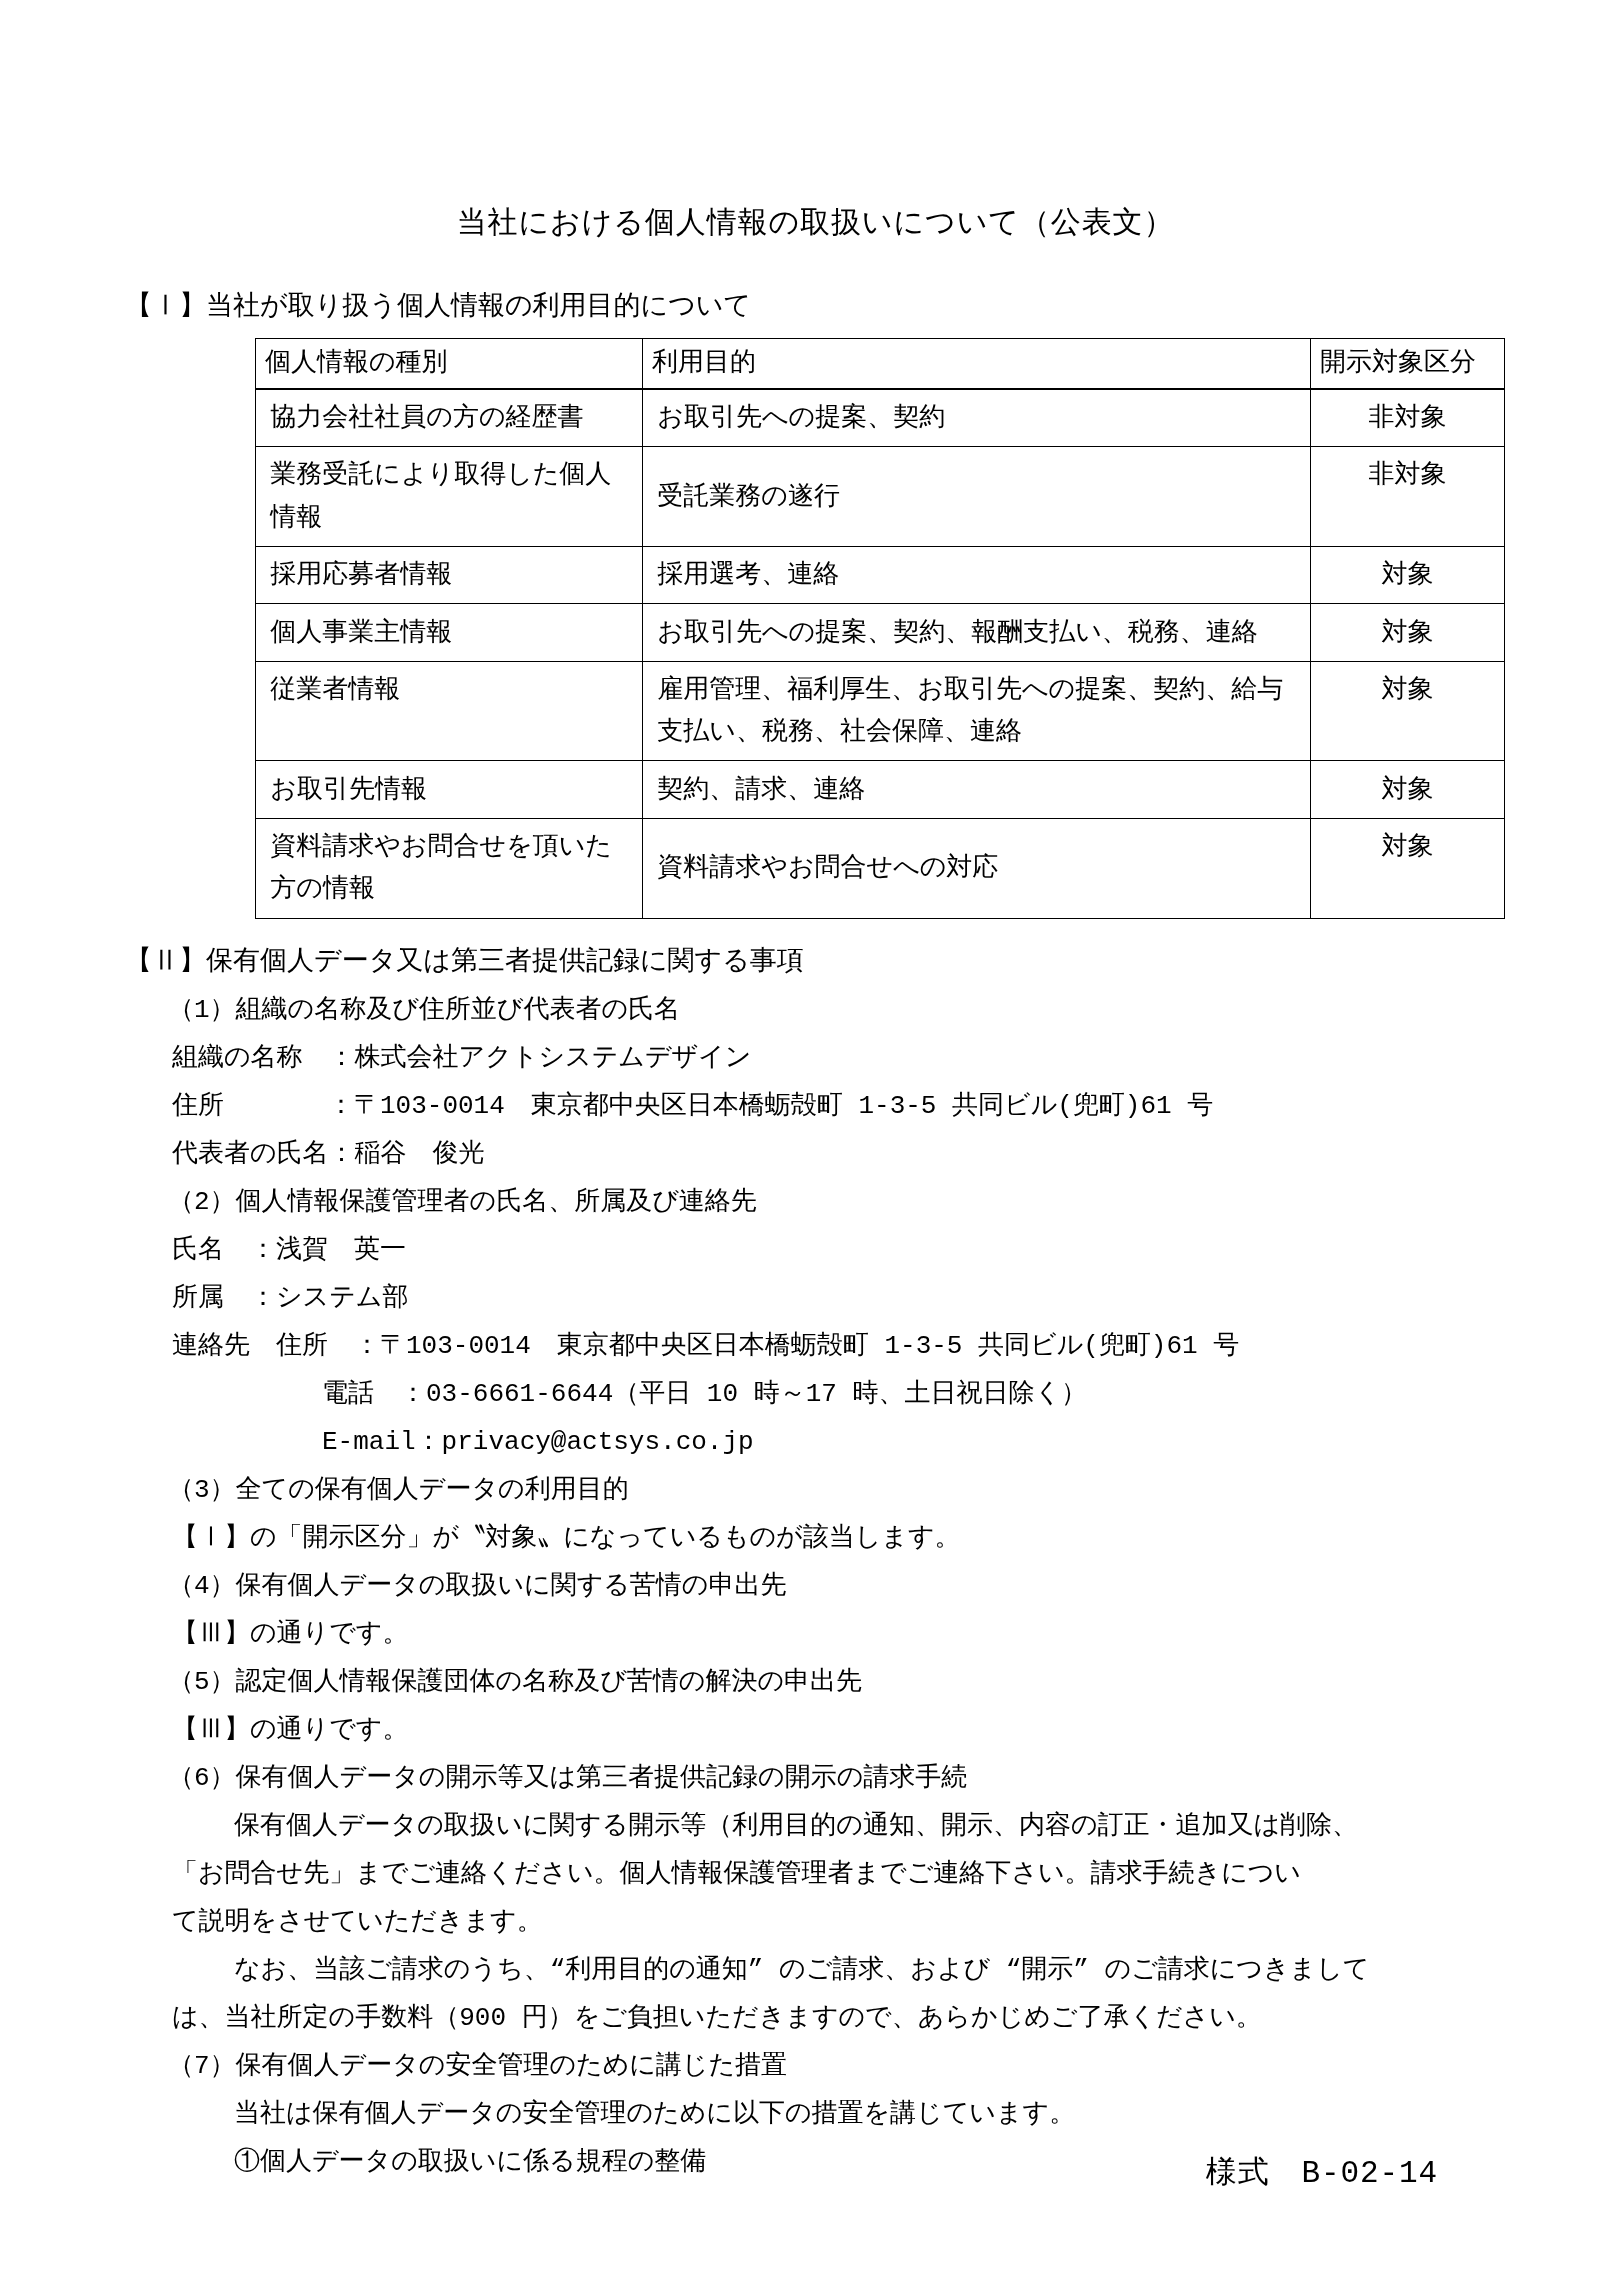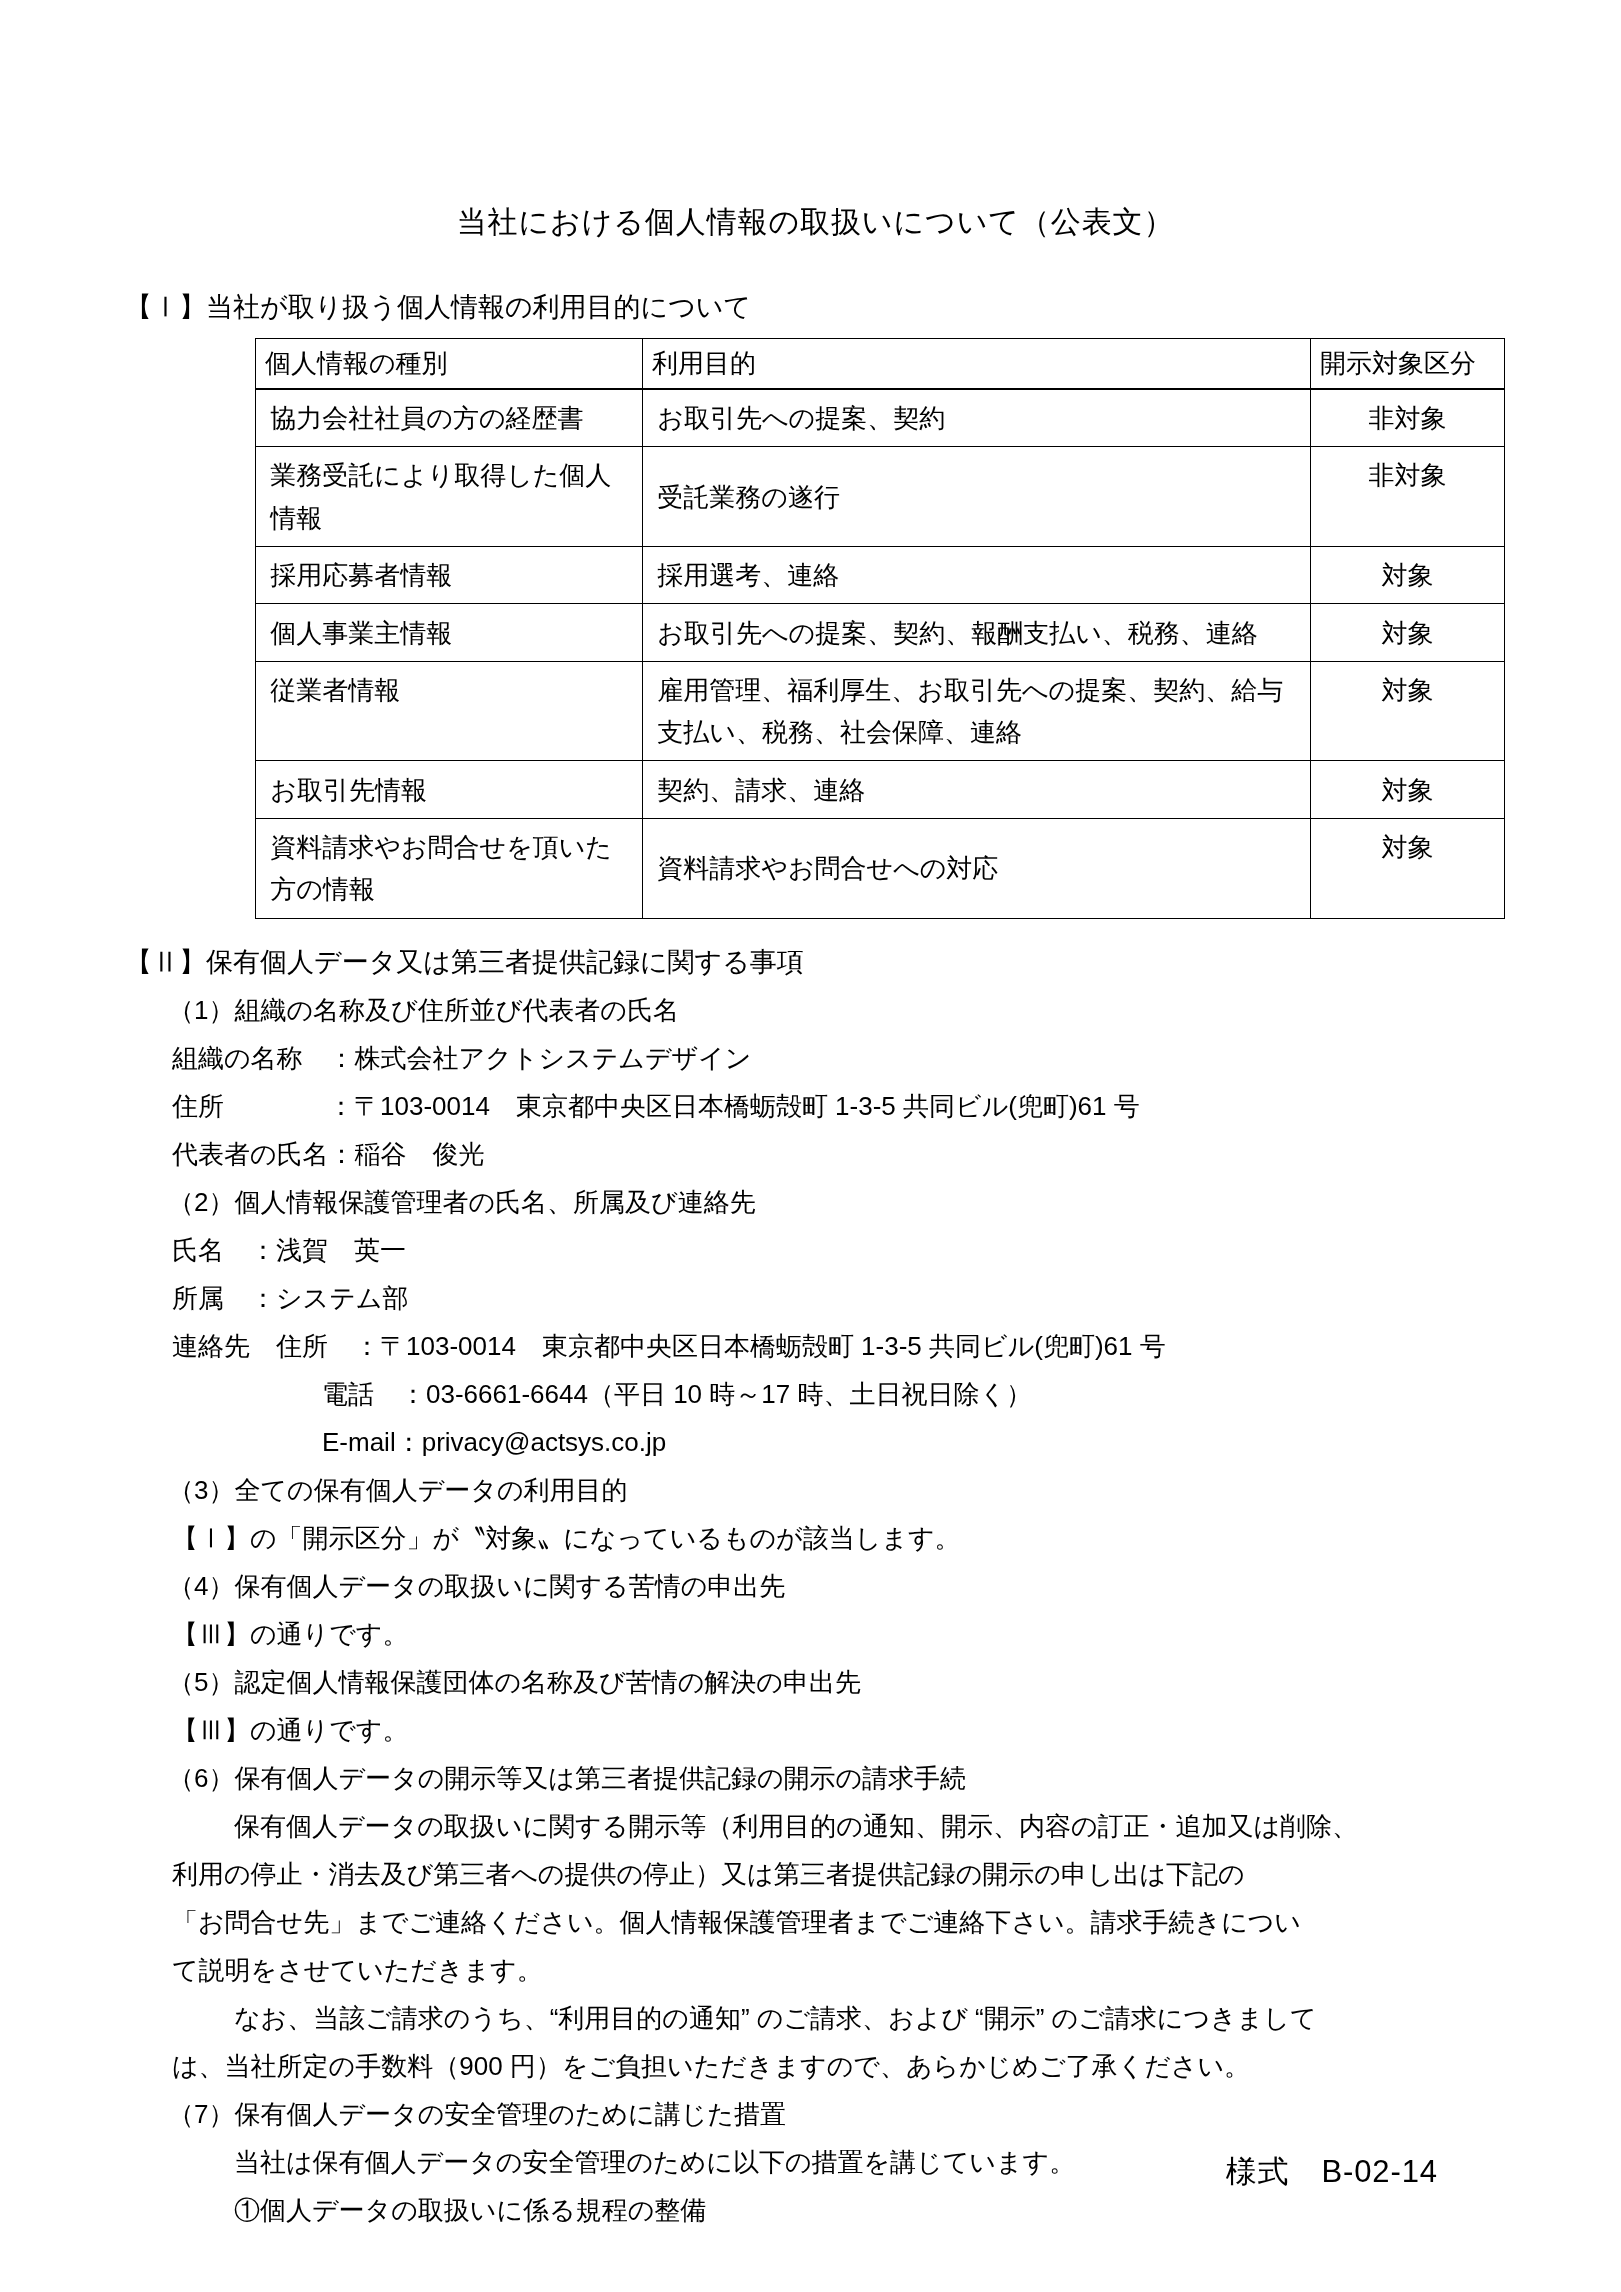--- a/index.html
+++ b/index.html
@@ -2,21 +2,21 @@
 <html lang="ja" style="font-size:14.3px"><head>
 <meta charset="utf-8">
 <style>
   html,body { margin:0; padding:0; background:#ffffff; }
   .page {
     position:relative;
     width:1622px; height:2293px;
     box-sizing:border-box;
     background:#ffffff;
     color:#000000;
-    font-family:Liberation Sans, sans-serif;
+    font-family:Liberation Mono, monospace;
     font-size:26px;
     padding:202px 116px 0 125px;
     overflow:hidden;
   }
   .title {
     font-size:30px;
     font-weight:normal;
     text-align:center;
     margin:0 0 41px 0;
     letter-spacing:0.9px;
@@ -148,21 +148,20 @@
   <div class="ln i4">電話　：03-6661-6644（平日 10 時～17 時、土日祝日除く）</div>
   <div class="ln i4">E-mail：privacy@actsys.co.jp</div>
   <div class="ln i1">（3）全ての保有個人データの利用目的</div>
   <div class="ln i2">【Ⅰ】の「開示区分」が〝対象〟になっているものが該当します。</div>
   <div class="ln i1">（4）保有個人データの取扱いに関する苦情の申出先</div>
   <div class="ln i2">【Ⅲ】の通りです。</div>
   <div class="ln i1">（5）認定個人情報保護団体の名称及び苦情の解決の申出先</div>
   <div class="ln i2">【Ⅲ】の通りです。</div>
   <div class="ln i1">（6）保有個人データの開示等又は第三者提供記録の開示の請求手続</div>
   <div class="ln i3">保有個人データの取扱いに関する開示等（利用目的の通知、開示、内容の訂正・追加又は削除、</div>
-  <div class="ln i2">利用の停止・消去及び第三者への提供の停止）又は第三者提供記録の開示の申し出は下記の</div>
   <div class="ln i2">「お問合せ先」までご連絡ください。個人情報保護管理者までご連絡下さい。請求手続きについ</div>
   <div class="ln i2">て説明をさせていただきます。</div>
   <div class="ln i3">なお、当該ご請求のうち、“利用目的の通知” のご請求、および “開示” のご請求につきまして</div>
   <div class="ln i2">は、当社所定の手数料（900 円）をご負担いただきますので、あらかじめご了承ください。</div>
   <div class="ln i1">（7）保有個人データの安全管理のために講じた措置</div>
   <div class="ln i3">当社は保有個人データの安全管理のために以下の措置を講じています。</div>
   <div class="ln i3">①個人データの取扱いに係る規程の整備</div>
 
   <div class="footer">様式　B-02-14</div>
 

